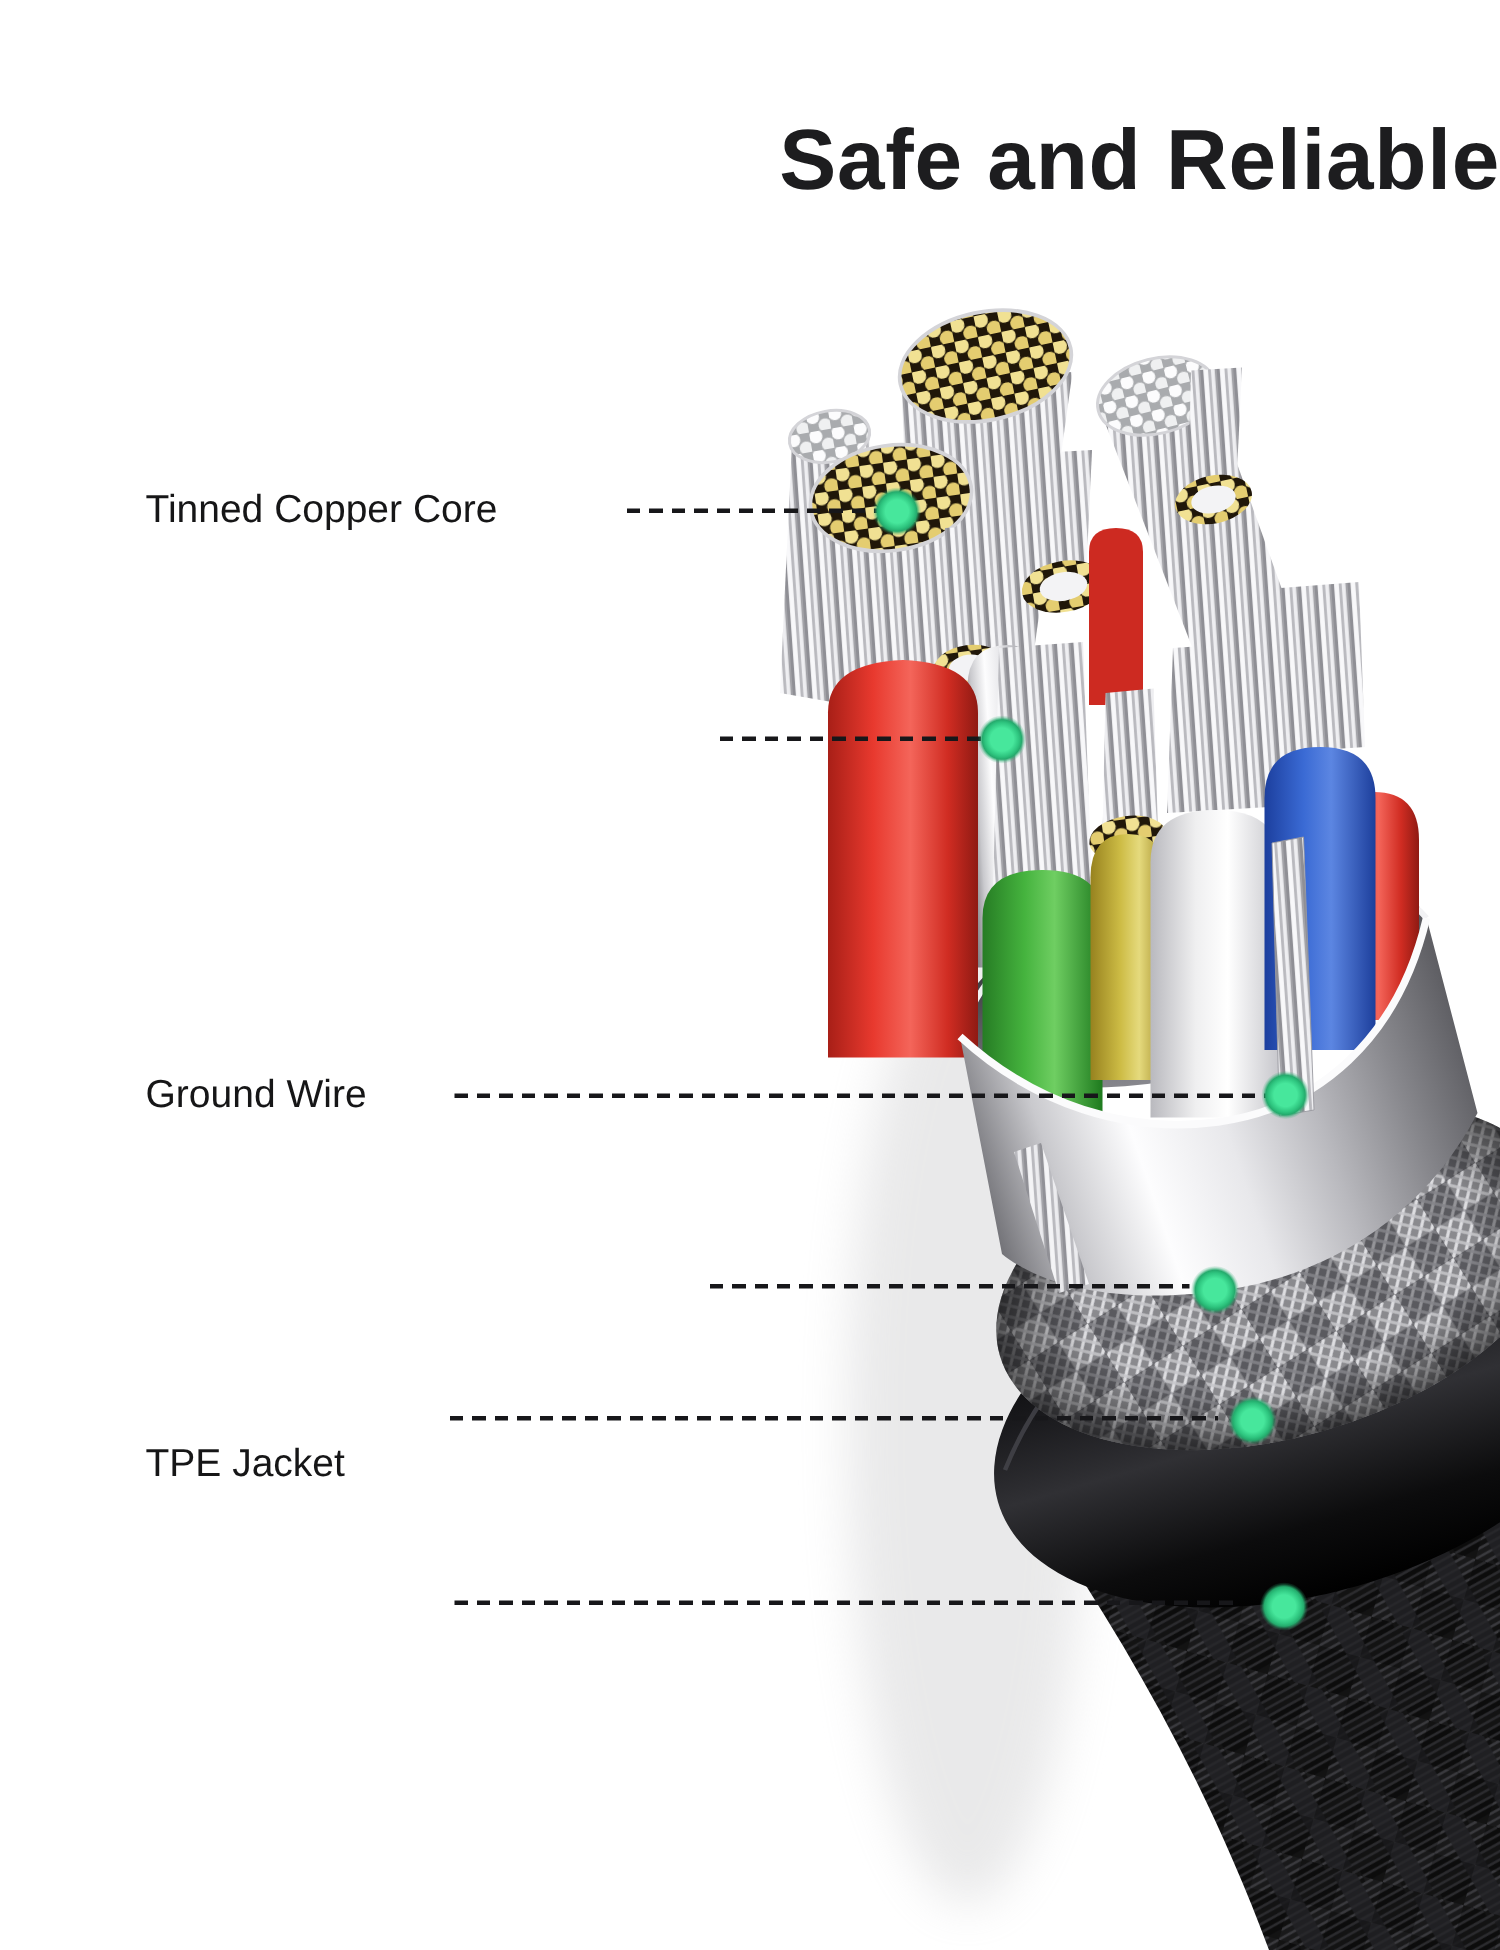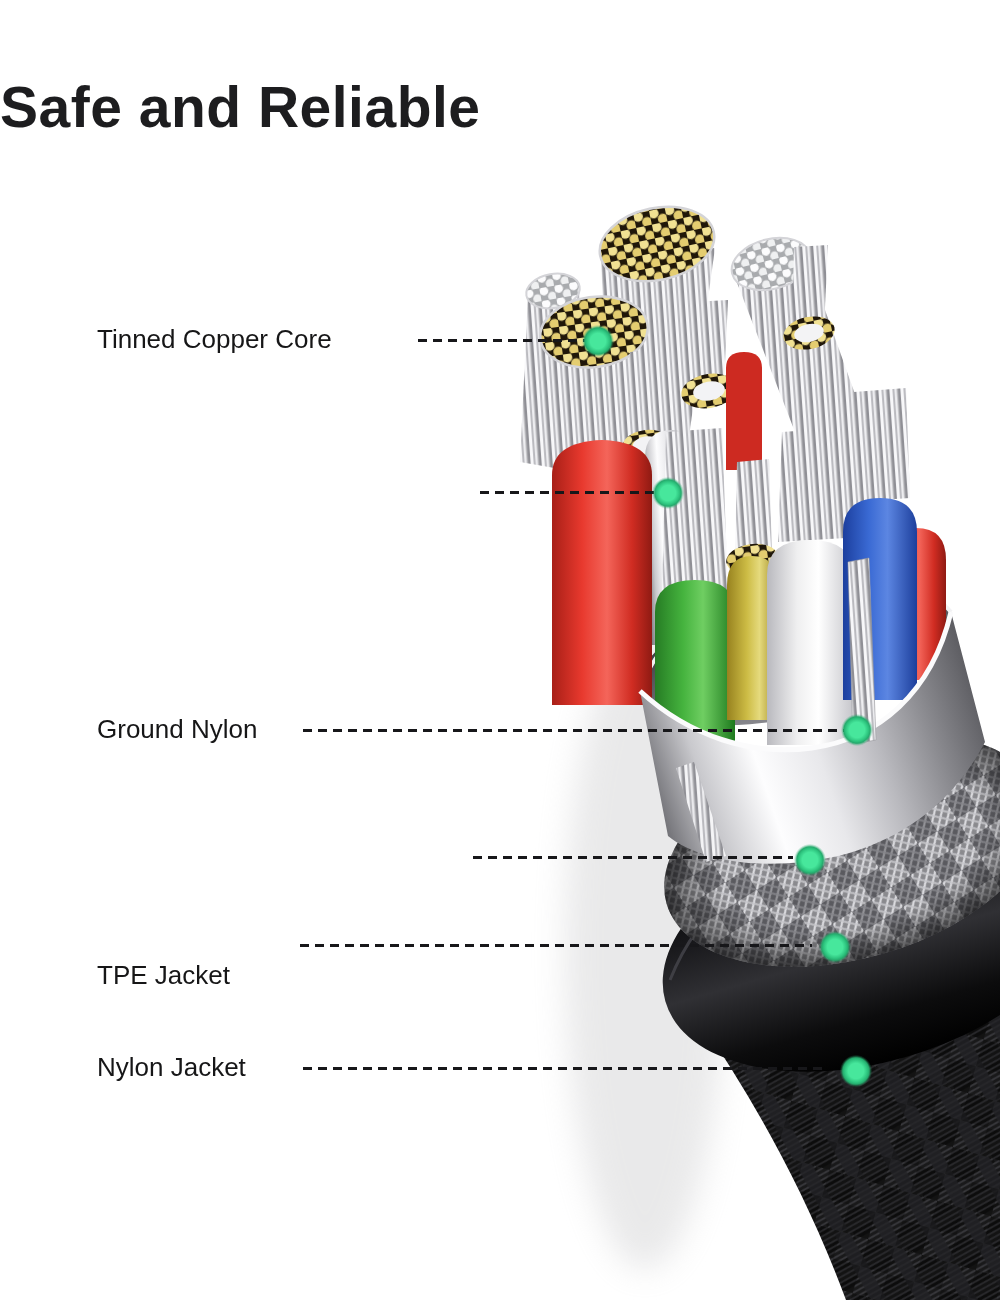--- a/index.html
+++ b/index.html
@@ -1,19 +1,19 @@
 <!DOCTYPE html>
 <html><head>
 <meta charset="utf-8">
 <style>
   html,body{margin:0;padding:0;background:#ffffff;}
   .stage{position:relative;width:1000px;height:1300px;margin:0 auto;background:#ffffff;
          font-family:"Liberation Sans",sans-serif;overflow:hidden;}
   .art{position:absolute;left:0;top:0;width:1000px;height:1300px;}
-  .title{position:absolute;top:74px;left:0;width:100%;text-align:left;margin:0;
+  .title{position:absolute;top:74px;left:0;width:100%;text-align:right;margin:0;
          font-size:57px;font-weight:700;color:#1d1d1f;letter-spacing:.5px;}
   .lbl{position:absolute;left:97px;transform:translateY(-54%);font-size:26px;color:#161617;
        white-space:nowrap;font-weight:400;}
   .dash{position:absolute;height:3px;
         background:repeating-linear-gradient(90deg,#17171a 0 9px,transparent 9px 15px);}
   .dot{position:absolute;width:32px;height:32px;border-radius:50%;
        background:radial-gradient(circle,#47e79c 0 34%,#2ec57f 50%,#25ab6d 58%,
                   rgba(37,171,109,.28) 66%,rgba(37,171,109,0) 72%);}
 </style>
 </head>
@@ -176,28 +176,27 @@
 
   <h1 class="title">Safe and Reliable</h1>
 
   <div class="lbl" style="top:341px">Tinned Copper Core</div>
   <div class="dash" style="top:339px;left:418px;width:170px"></div>
   <div class="dot" style="left:582px;top:325px"></div>
 
   <div class="dash" style="top:491px;left:480px;width:178px"></div>
   <div class="dot" style="left:652px;top:477px"></div>
 
-  <div class="lbl" style="top:731px">Ground Nylon</div>
+  <div class="lbl" style="top:731px">Ground Wire</div>
   <div class="dash" style="top:729px;left:303px;width:543px"></div>
   <div class="dot" style="left:841px;top:714px"></div>
 
   <div class="dash" style="top:856px;left:473px;width:320px"></div>
   <div class="dot" style="left:794px;top:844px"></div>
 
   <div class="lbl" style="top:977px">TPE Jacket</div>
   <div class="dash" style="top:944px;left:300px;width:512px"></div>
   <div class="dot" style="left:819px;top:931px"></div>
 
-  <div class="lbl" style="top:1069px">Nylon Jacket</div>
   <div class="dash" style="top:1067px;left:303px;width:525px"></div>
   <div class="dot" style="left:840px;top:1055px"></div>
 
 </div>
 
 </body></html>

